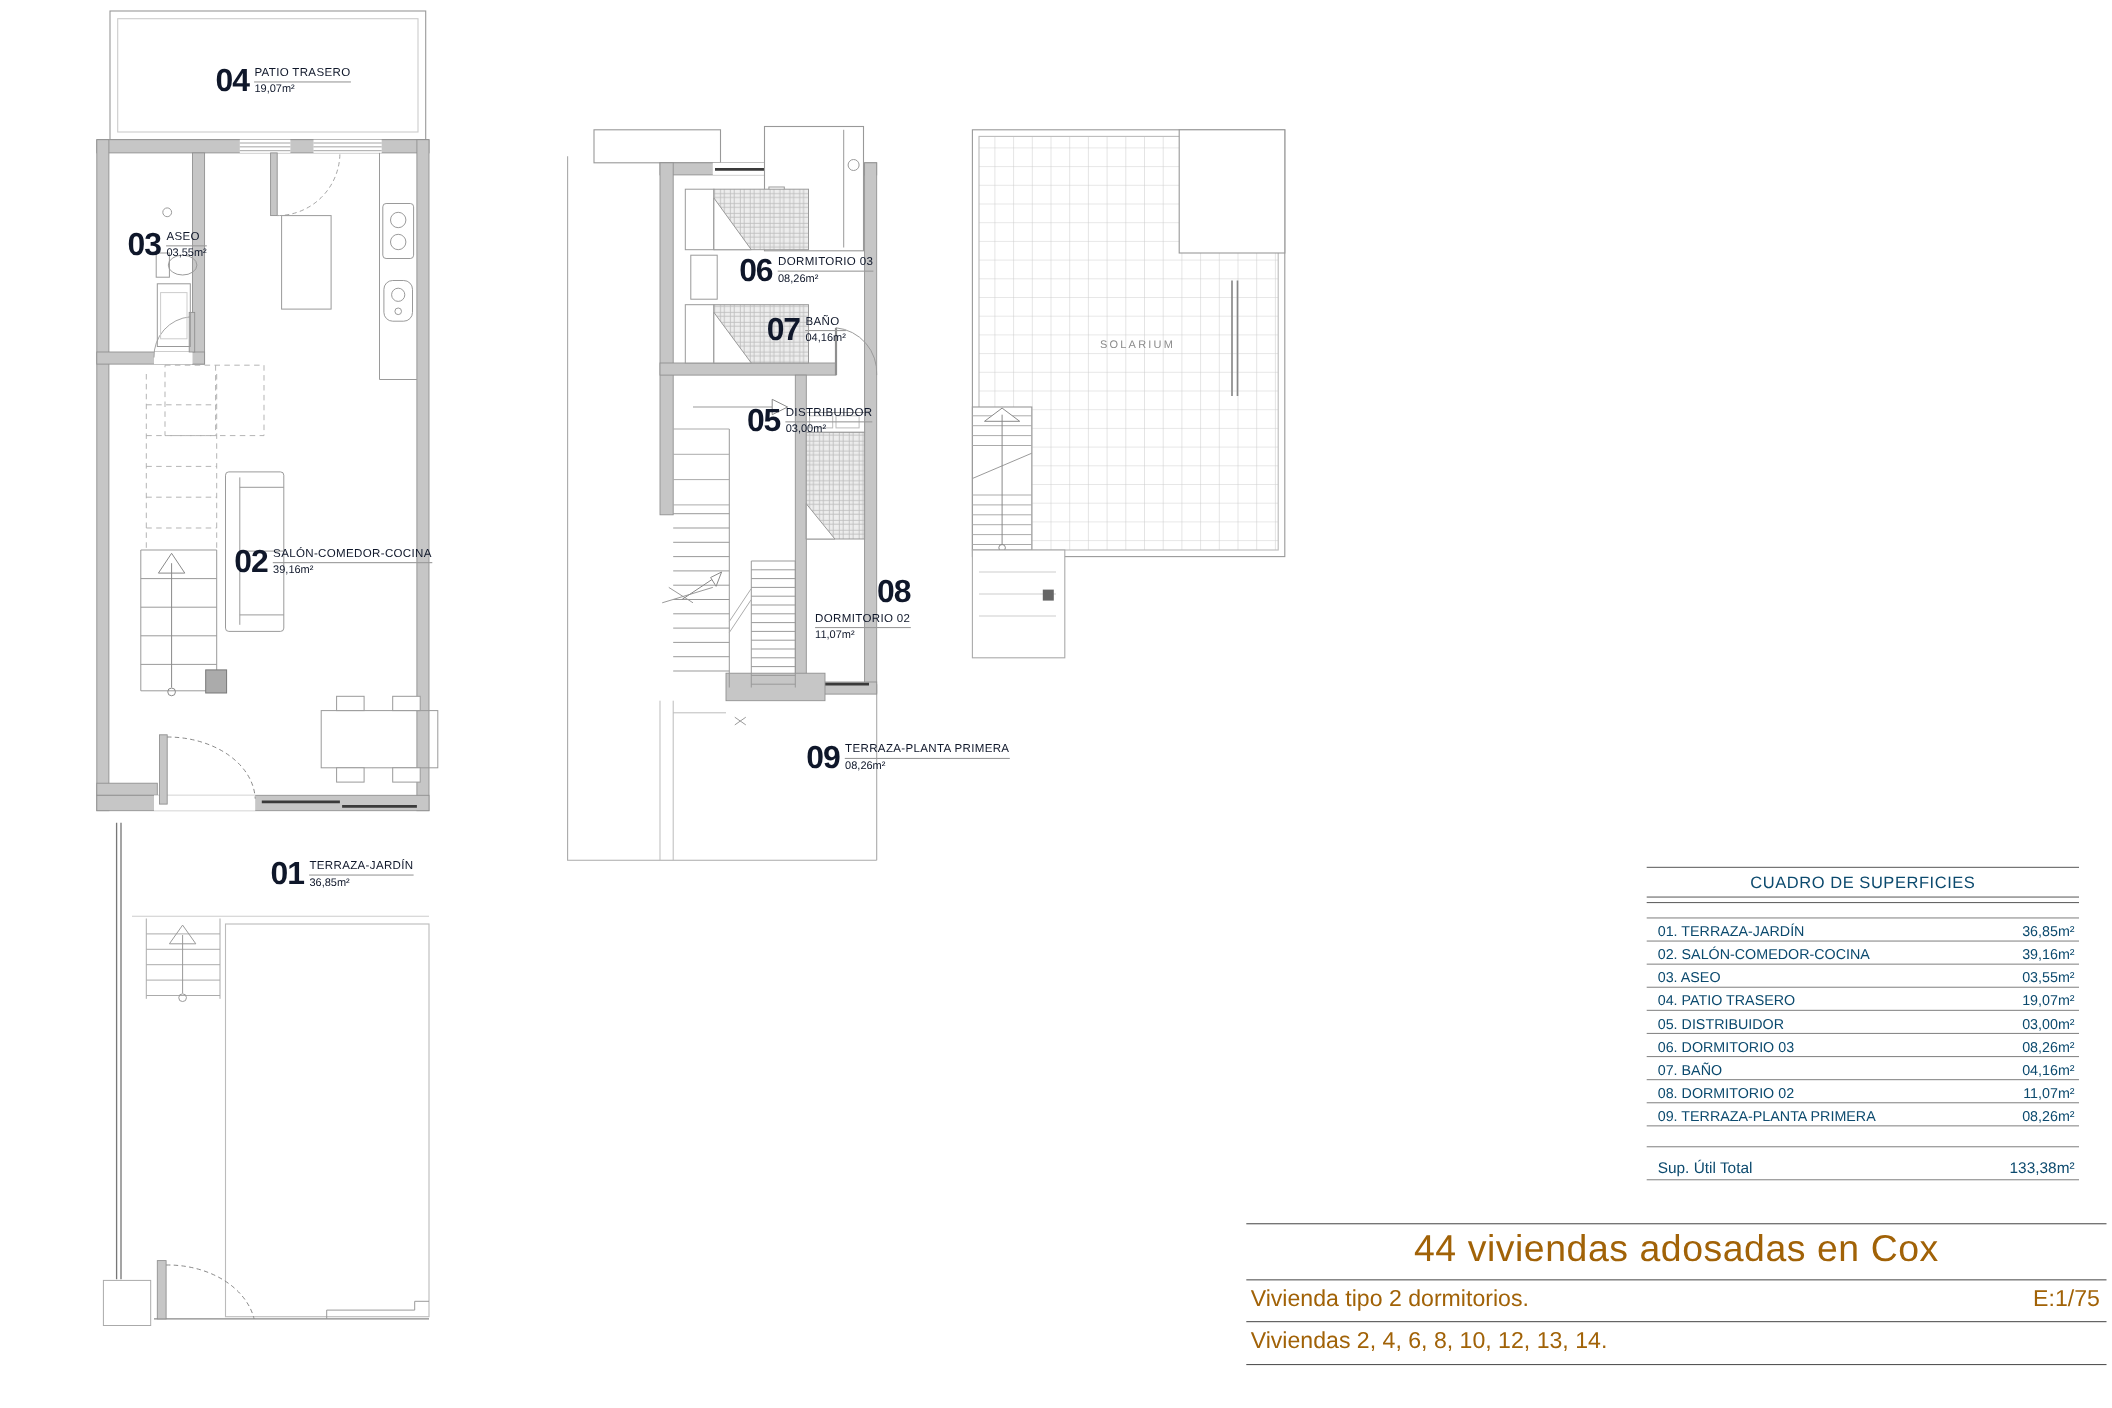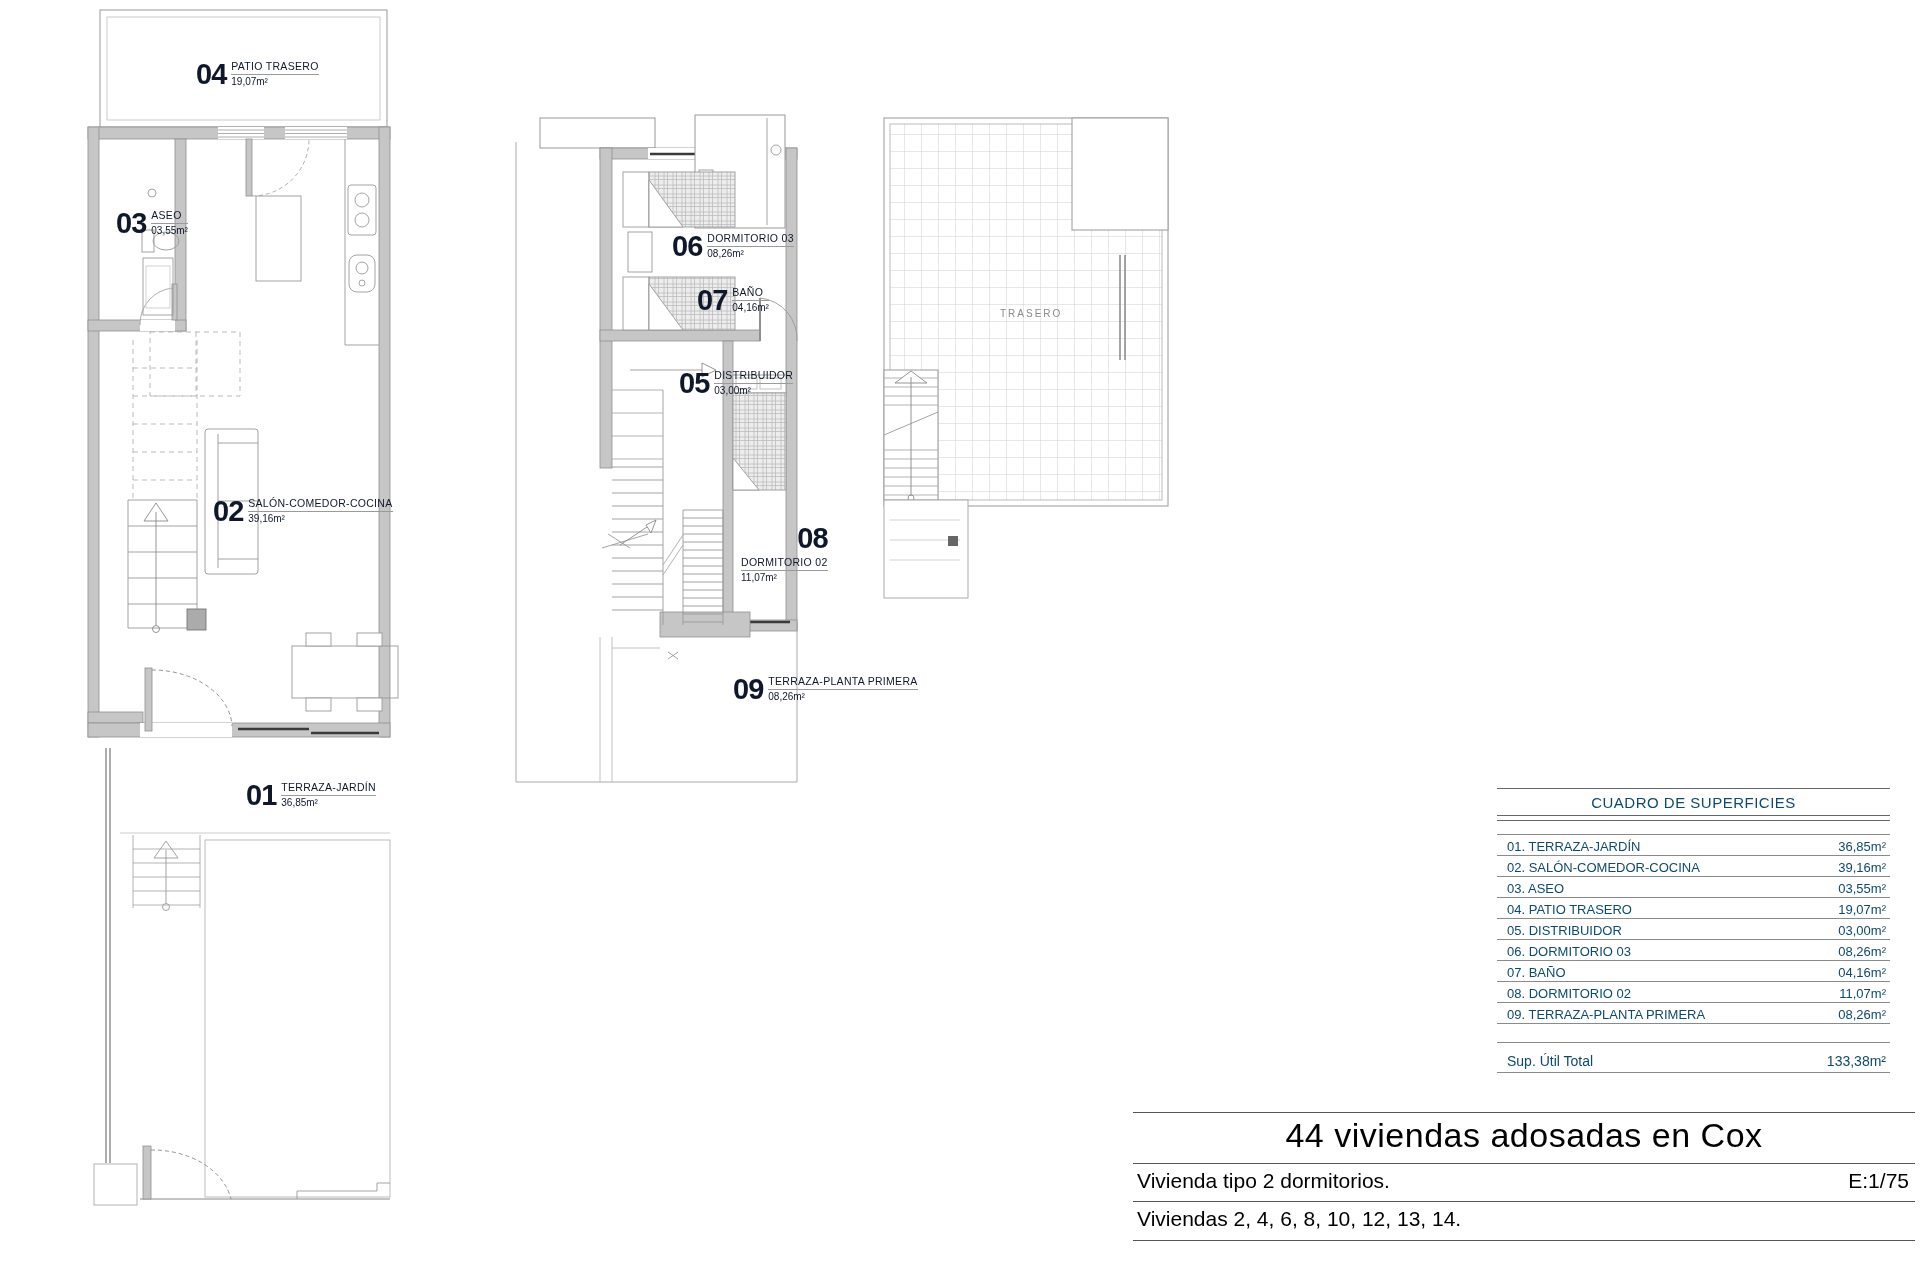--- a/index.html
+++ b/index.html
@@ -20,21 +20,21 @@
             font-size:15px;letter-spacing:.5px;padding:5px 0 4px;}
   .st-title-underline{height:4px;border-bottom:1px solid #666;}
   .st-rows{margin-top:13px;border-top:1px solid #8a8a8a;}
   .st-row{display:flex;justify-content:space-between;align-items:flex-end;height:19px;
           border-bottom:1px solid #8a8a8a;font-size:13px;padding:0 4px 1px 10px;}
   .st-total{display:flex;justify-content:space-between;align-items:flex-end;height:26px;
             border-top:1px solid #8a8a8a;border-bottom:1px solid #8a8a8a;margin-top:18px;
             font-size:14px;padding:0 4px 3px 10px;}
 
   
-  #title-block{position:absolute;left:1133px;top:1105px;width:782px;height:145px;color:#000000;}
+  #title-block{position:absolute;left:1133px;top:1105px;width:782px;height:145px;color:#a16207;}
   .tb-line{position:absolute;left:0;right:0;border-top:1px solid #555;}
   .tb-project{position:absolute;top:11px;left:0;right:0;text-align:center;font-size:34px;letter-spacing:.5px;}
   .tb-row2{position:absolute;top:64px;left:4px;right:6px;display:flex;justify-content:space-between;font-size:21px;}
   .tb-row3{position:absolute;top:102px;left:4px;right:6px;font-size:21px;}
 </style>
 </head>
 <body>
 
 <div id="canvas">
 
@@ -261,21 +261,21 @@
       <path d="M14 278 H68 M14 287 H68 M14 296 H68 M14 305 H68 M14 350 H68 M14 359 H68 M14 368 H68 M14 377 H68 M14 386 H68 M14 395 H68" stroke="#aaa" stroke-width="0.9" fill="none"></path>
       <path d="M14 335 L68 312" stroke="#999" stroke-width="0.9" fill="none"></path>
       <polygon points="25,283 57,283 41,271" fill="#fff" stroke="#888" stroke-width="0.9"></polygon>
       <path d="M41 277 V395" stroke="#888" stroke-width="0.9" fill="none"></path>
       <circle cx="41" cy="398" r="3" fill="none" stroke="#888" stroke-width="0.9"></circle>
 
       <rect x="14" y="400" width="84" height="98" fill="#fff" stroke="#aaa" stroke-width="1"></rect>
       <path d="M20 420 H90 M20 440 H90 M20 460 H90" stroke="#ccc" stroke-width="0.9" fill="none"></path>
       <rect x="78" y="436" width="10" height="10" fill="#666"></rect>
     </svg>
-    <div class="plan-caption" style="left:130px;top:208px;">TRASERO</div>
+    <div class="plan-caption" style="left:130px;top:208px;">SOLARIUM</div>
   </div>
 
   <div id="surface-table">
     <div class="st-title">CUADRO DE SUPERFICIES</div>
     <div class="st-title-underline"></div>
     <div class="st-rows">
       <div class="st-row">
           <span>01. TERRAZA-JARDÍN</span>
           <span>36,85m²</span>
         </div>

